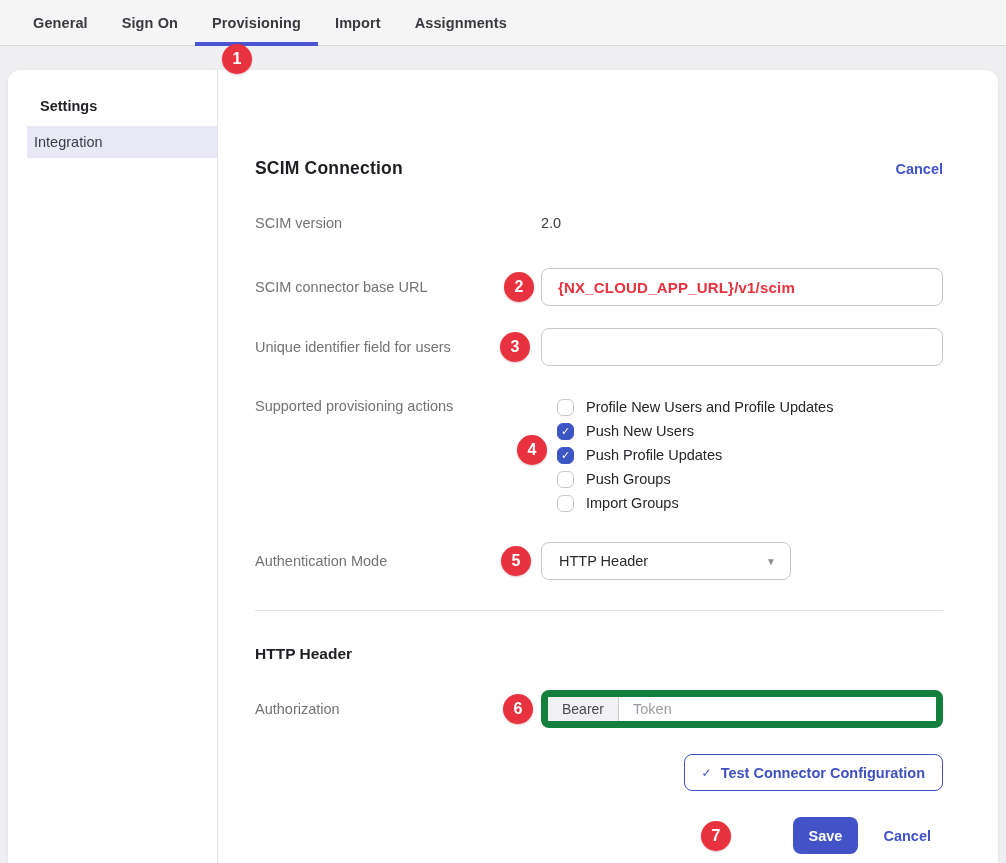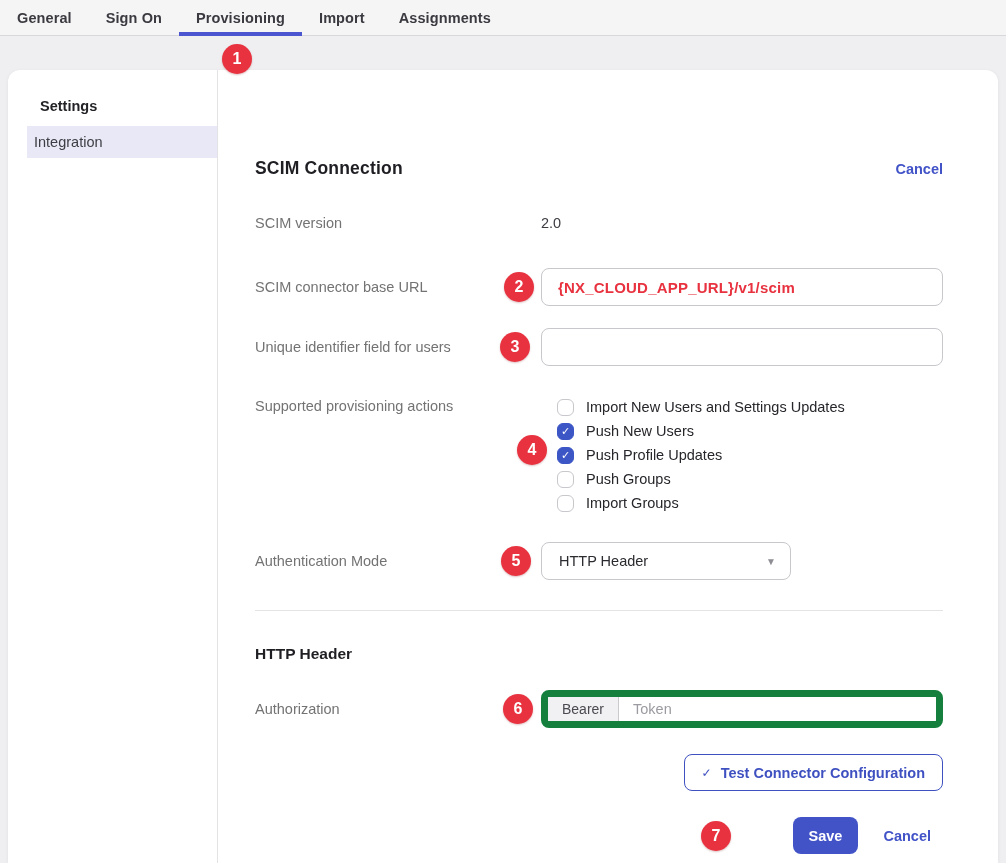--- a/index.html
+++ b/index.html
@@ -8,26 +8,26 @@
     height: 863px;
     background: #efeff1;
     font-family: "Liberation Sans", "DejaVu Sans", sans-serif;
     color: #2b2b30;
     overflow: hidden;
     position: relative;
   }
 
   
   .topbar {
-    height: 36px;
+    height: 46px;
     background: #f5f5f6;
     border-bottom: 1px solid #d8d8da;
     display: flex;
     align-items: stretch;
-    padding-left: 0;
+    padding-left: 16px;
   }
   .tab {
     position: relative;
     display: flex;
     align-items: center;
     padding: 0 17px;
     font-size: 14.5px;
     font-weight: 700;
     color: #3a3a40;
     cursor: pointer;
@@ -327,21 +327,21 @@
       </div>
     </div>
 
     <div class="form-row row-actions top-align">
       <div class="form-label" style="padding-top:3px">Supported provisioning actions</div>
       <div class="control-cell">
         <div class="badge badge-4">4</div>
 
         <div class="checkbox-row">
           <span class="checkbox"></span>
-          <span class="checkbox-label">Import New Users and Settings Updates</span>
+          <span class="checkbox-label">Profile New Users and Profile Updates</span>
         </div>
         <div class="checkbox-row">
           <span class="checkbox checked">
               <span class="mark">✓</span>
             </span>
           <span class="checkbox-label">Push New Users</span>
         </div>
         <div class="checkbox-row">
           <span class="checkbox checked">
               <span class="mark">✓</span>

